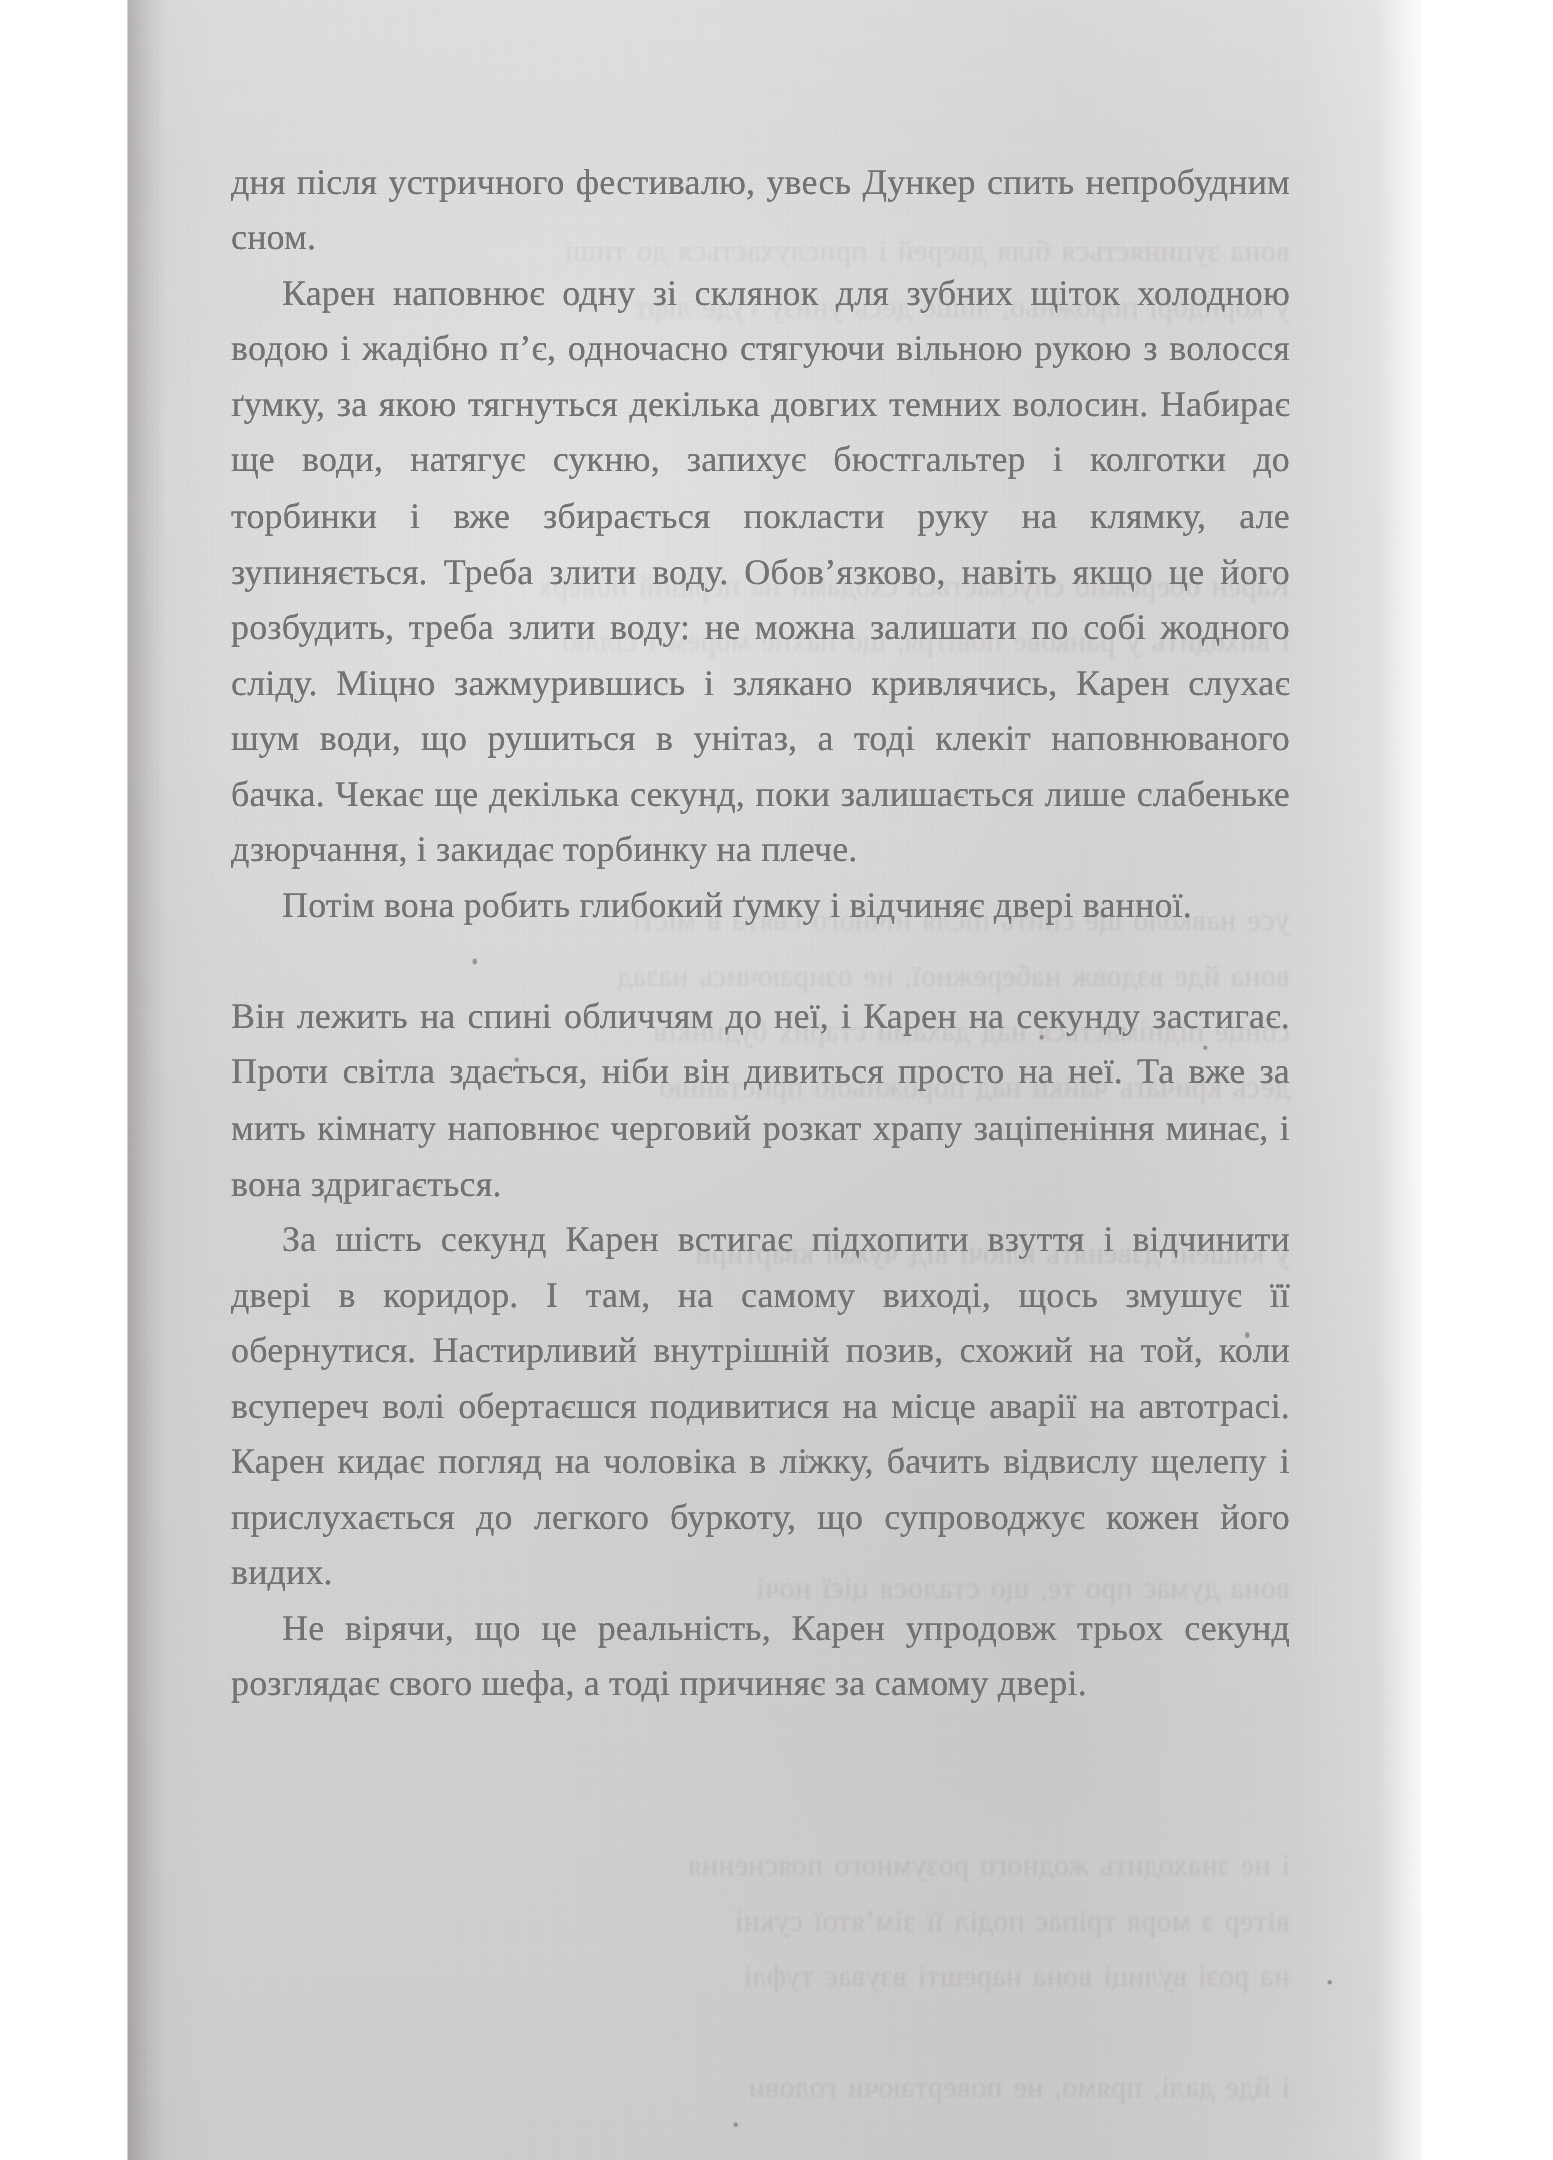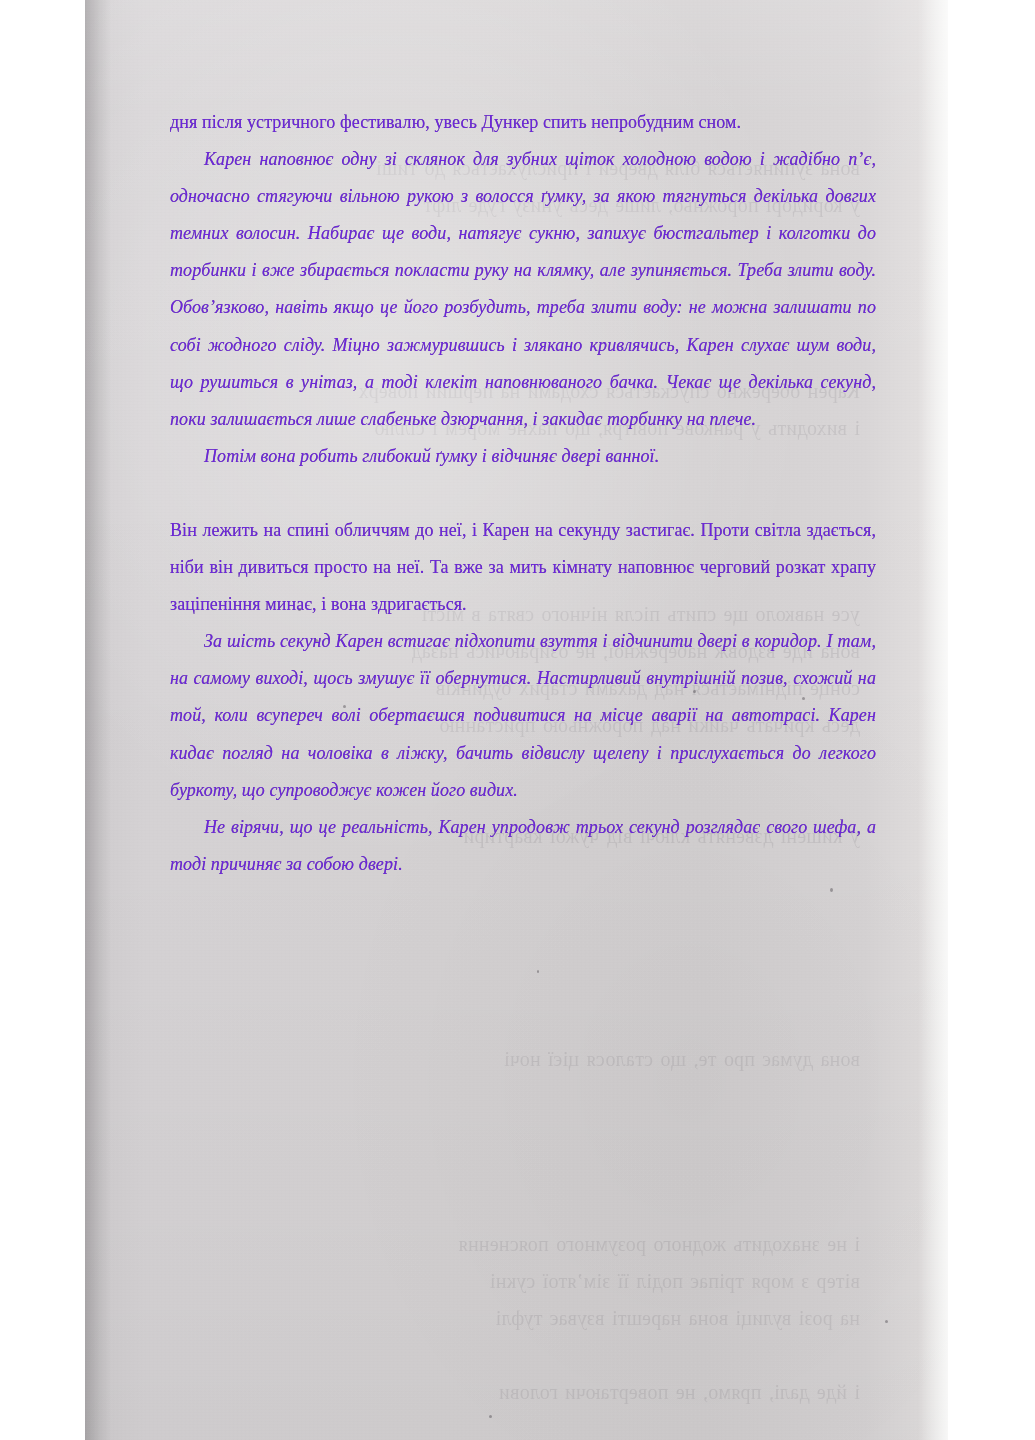--- a/index.html
+++ b/index.html
@@ -101,44 +101,43 @@
     line-height: 37px;
     color: #3a3640;
     text-align: justify;
     word-spacing: 2px;
     letter-spacing: 0.2px;
   }
 
   
   .text-column {
     position: absolute;
-    left: 170px;
+    left: 154px;
     top: 104px;
     width: 706px;
-    color: #6d28d9;
-    font-size: 18px;
+    color: #737373;
+    font-size: 24px;
     line-height: 37.1px;
     text-align: justify;
     text-justify: inter-word;
     -webkit-hyphens: none;
     hyphens: none;
     letter-spacing: 0.1px;
     text-rendering: optimizeLegibility;
     
     text-shadow: 0 0 0.35px rgba(10,8,14,0.45);
   }
 
   .para {
     margin: 0;
     text-indent: 0;
     text-align: justify;
   }
   .para.indent {
     text-indent: 34px;
-    font-style: italic;
   }
 
   .scene-break {
     height: 37px;
   }
 
   
   .ink-soften {
     filter: blur(0.18px) contrast(1.04);
   }
@@ -199,17 +198,17 @@
     <p class="para indent">Карен наповнює одну зі склянок для зубних щіток холодною водою і жадібно п’є, одночасно стягуючи вільною рукою з волосся ґумку, за якою тягнуться декілька довгих темних волосин. Набирає ще води, натягує сукню, запихує бюстгальтер і колготки до торбинки і вже збирається покласти руку на клямку, але зупиняється. Треба злити воду. Обов’язково, навіть якщо це його розбудить, треба злити воду: не можна залишати по собі жодного сліду. Міцно зажмурившись і злякано кривлячись, Карен слухає шум води, що рушиться в унітаз, а тоді клекіт наповнюваного бачка. Чекає ще декілька секунд, поки залишається лише слабеньке дзюрчання, і закидає торбинку на плече.</p>
 
     <p class="para indent">Потім вона робить глибокий ґумку і відчиняє двері ванної.</p>
 
     <div class="scene-break"></div>
 
     <p class="para">Він лежить на спині обличчям до неї, і Карен на секунду застигає. Проти світла здається, ніби він дивиться просто на неї. Та вже за мить кімнату наповнює черговий розкат храпу заціпеніння минає, і вона здригається.</p>
 
     <p class="para indent">За шість секунд Карен встигає підхопити взуття і відчинити двері в коридор. І там, на самому виході, щось змушує її обернутися. Настирливий внутрішній позив, схожий на той, коли всупереч волі обертаєшся подивитися на місце аварії на автотрасі. Карен кидає погляд на чоловіка в ліжку, бачить відвислу щелепу і прислухається до легкого буркоту, що супроводжує кожен його видих.</p>
 
-    <p class="para indent">Не вірячи, що це реальність, Карен упродовж трьох секунд розглядає свого шефа, а тоді причиняє за собою двері.</p>
+    <p class="para indent">Не вірячи, що це реальність, Карен упродовж трьох секунд розглядає свого шефа, а тоді причиняє за самому двері.</p>
 
   </div>
 
 </div>
 
 </body></html>

